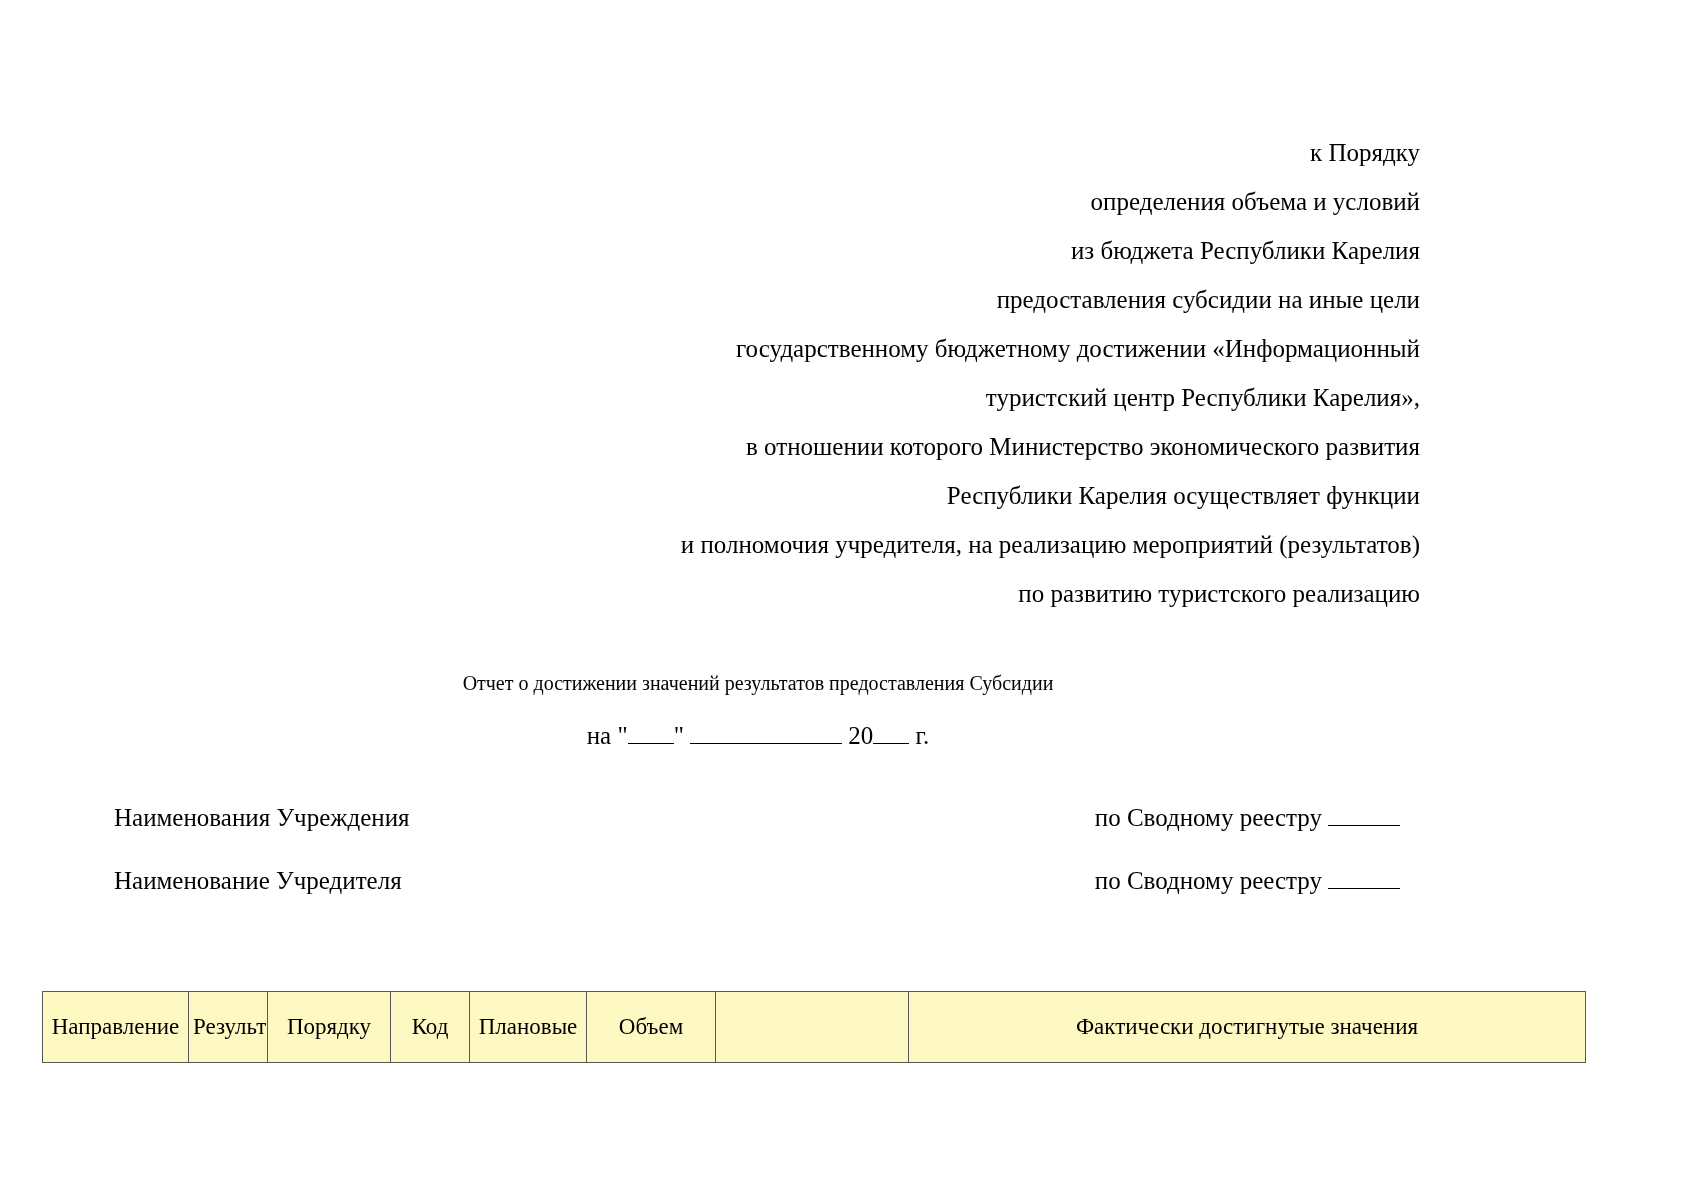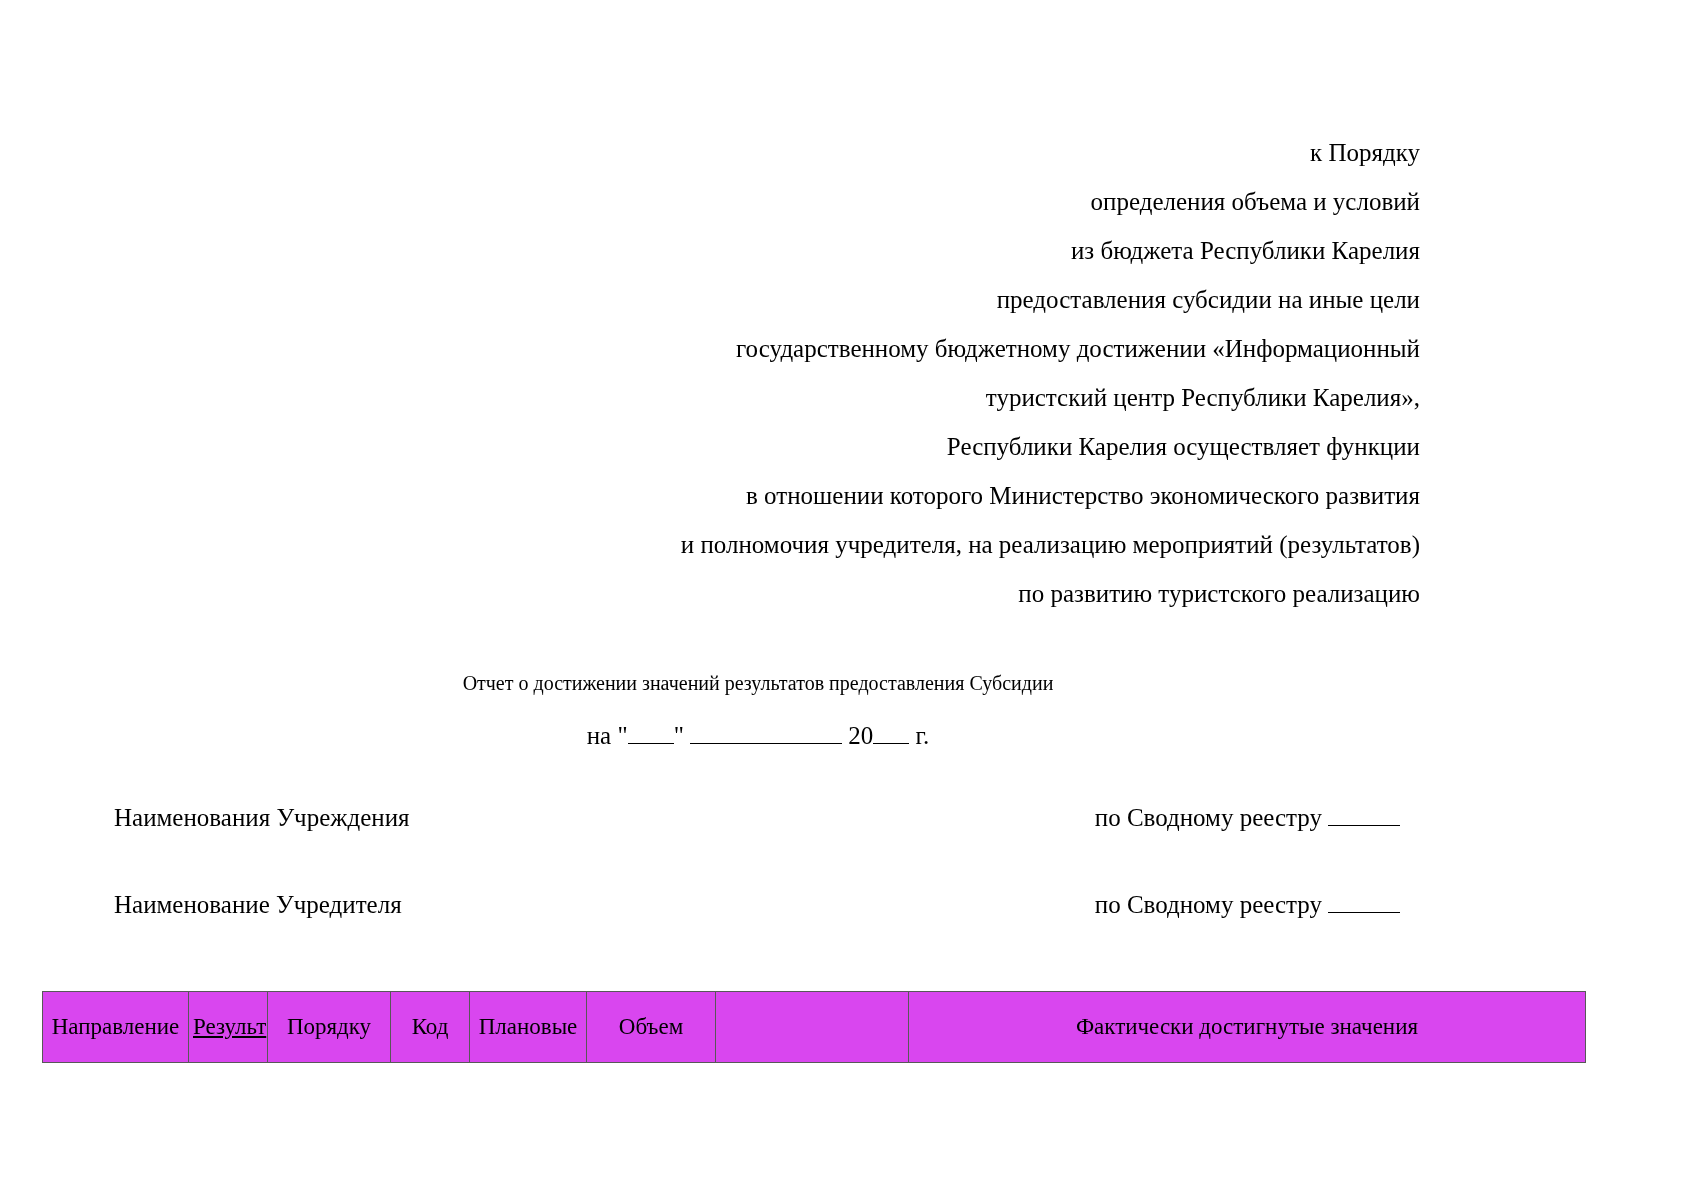--- a/index.html
+++ b/index.html
@@ -64,21 +64,21 @@
     left: 114px;
     width: 1286px;
     display: flex;
     justify-content: space-between;
     align-items: baseline;
     font-size: 25px;
     line-height: 32px;
     margin-top: 9px;
   }
   .namerow.row1 { top: 793px; }
-  .namerow.row2 { top: 880px; align-items: center; }
+  .namerow.row2 { top: 856px; align-items: center; }
   .registry {
     white-space: nowrap;
   }
   .u-blank-reg { display: inline-block; width: 72px; border-bottom: 1px solid #000; margin-left: 6px; }
 
   
   .result-table {
     position: absolute;
     left: 42px;
     top: 991px;
@@ -88,45 +88,45 @@
   }
   .result-table th {
     border: 1px solid #585858;
     font-weight: normal;
     font-size: 23px;
     line-height: 28px;
     text-align: center;
     vertical-align: middle;
     height: 70px;
     padding: 0 4px;
-    background: #d946ef;
+    background: #fef9c3;
   }
   .c1 { width: 137px; }
-  .c2 { width: 70px; text-decoration: underline; }
+  .c2 { width: 70px; }
   .c3 { width: 114px; }
   .c4 { width: 70px; }
   .c5 { width: 108px; }
   .c6 { width: 120px; }
   .c7 { width: 184px; }
   .c8 { width: 668px; }
 </style>
 </head>
 <body>
 
 <div class="page">
 
   <div class="appendix-block">
     <div class="appendix-line">к Порядку</div>
     <div class="appendix-line">определения объема и условий</div>
     <div class="appendix-line">из бюджета Республики Карелия</div>
     <div class="appendix-line">предоставления субсидии на иные цели</div>
     <div class="appendix-line">государственному бюджетному достижении «Информационный</div>
     <div class="appendix-line">туристский центр Республики Карелия»,</div>
+    <div class="appendix-line">в отношении которого Министерство экономического развития</div>
     <div class="appendix-line">Республики Карелия осуществляет функции</div>
-    <div class="appendix-line">в отношении которого Министерство экономического развития</div>
     <div class="appendix-line">и полномочия учредителя, на реализацию мероприятий (результатов)</div>
     <div class="appendix-line">по развитию туристского реализацию</div>
   </div>
 
   <div class="report-title">Отчет о достижении значений результатов предоставления Субсидии</div>
 
   <div class="report-date">
     <span>на "</span><span class="u-blank-xs"></span><span>"</span>
     <span class="u-blank-md"></span>
     <span>20</span><span class="u-blank-sm"></span>

